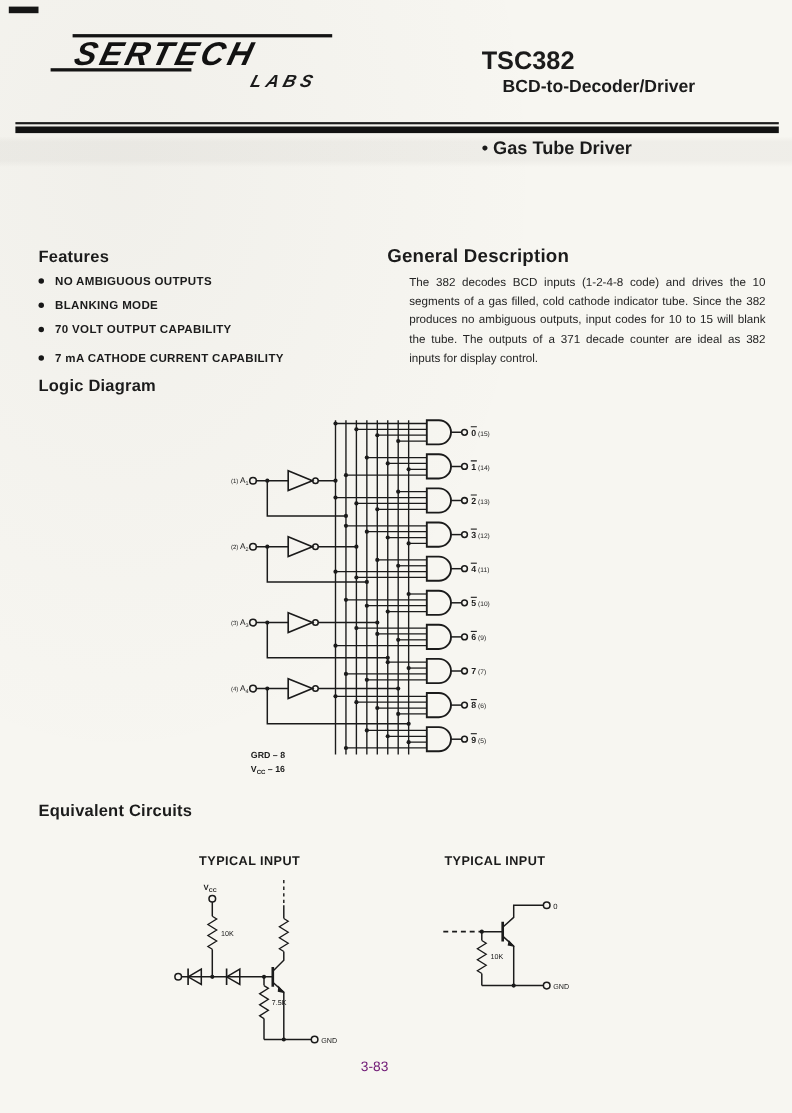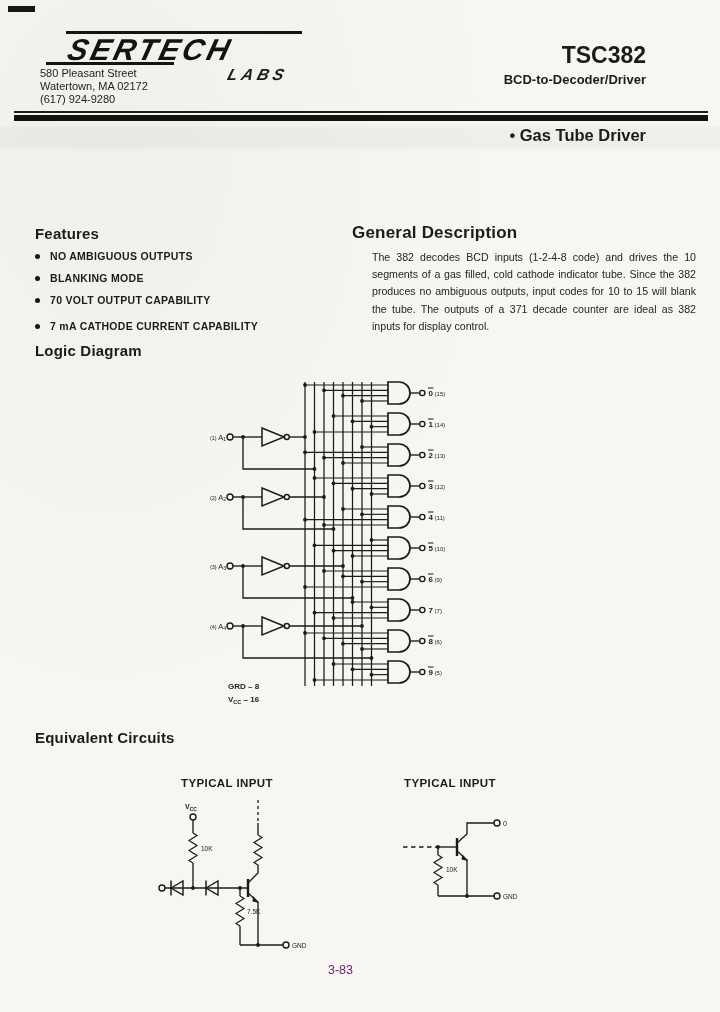--- a/index.html
+++ b/index.html
@@ -23,23 +23,23 @@
     left:64px;top:33px;font-size:30px;font-weight:bold;font-style:italic;
     letter-spacing:3px;transform:skewX(-14deg);transform-origin:left bottom;
     color:#121212;
   }
   .logo-underline{left:46px;top:62px;width:128px;height:3px;background:#141414;}
   .logo-sub{
     left:228px;top:66px;font-size:16px;font-weight:bold;font-style:italic;
     letter-spacing:4px;transform:skewX(-16deg);color:#1a1a1a;
   }
   .address{left:40px;top:67px;font-size:11px;line-height:13px;color:#222;}
-  .title-block{right:74px;top:42px;text-align:right;}
+  .title-block{right:88px;top:42px;text-align:left;}
   .part-number{font-size:23px;font-weight:bold;line-height:26px;}
-  .subtitle{font-size:13px;font-weight:bold;line-height:24px;}
+  .subtitle{font-size:16px;font-weight:bold;line-height:24px;margin-left:19px;}
   .subtitle2{font-size:16.5px;font-weight:bold;line-height:22px;margin-top:32px;}
   .rule-thin{left:14px;top:111px;width:694px;height:2px;background:#1d1d1d;}
   .rule-thick{left:14px;top:115px;width:694px;height:6px;background:#121212;}
   
   .section-heading{font-size:15px;font-weight:bold;letter-spacing:.2px;}
   .h-features{left:35px;top:225px;text-align:center;}
   .h-descr{left:352px;top:223px;font-size:17px;}
   .h-logic{left:35px;top:342px;}
   .h-equiv{left:35px;top:729px;}
   .feature-item{position:absolute;left:35px;font-size:10.5px;font-weight:600;
@@ -57,25 +57,20 @@
 
 <div class="page">
 
   <div class="abs corner-mark"></div>
 
   <div class="abs logo-topline"></div>
   <div class="abs logo-wordmark">SERTECH</div>
   <div class="abs logo-underline"></div>
   <div class="abs logo-sub">LABS</div>
 
-  <div class="abs address">
-    <div>580 Pleasant Street</div>
-    <div>Watertown, MA  02172</div>
-    <div>(617) 924-9280</div>
-  </div>
 
   <div class="abs title-block">
     <div class="part-number">TSC382</div>
     <div class="subtitle">BCD-to-Decoder/Driver</div>
     <div class="subtitle2">•  Gas Tube Driver</div>
   </div>
 
   <div class="abs rule-thin"></div>
   <div class="abs rule-thick"></div>
 

